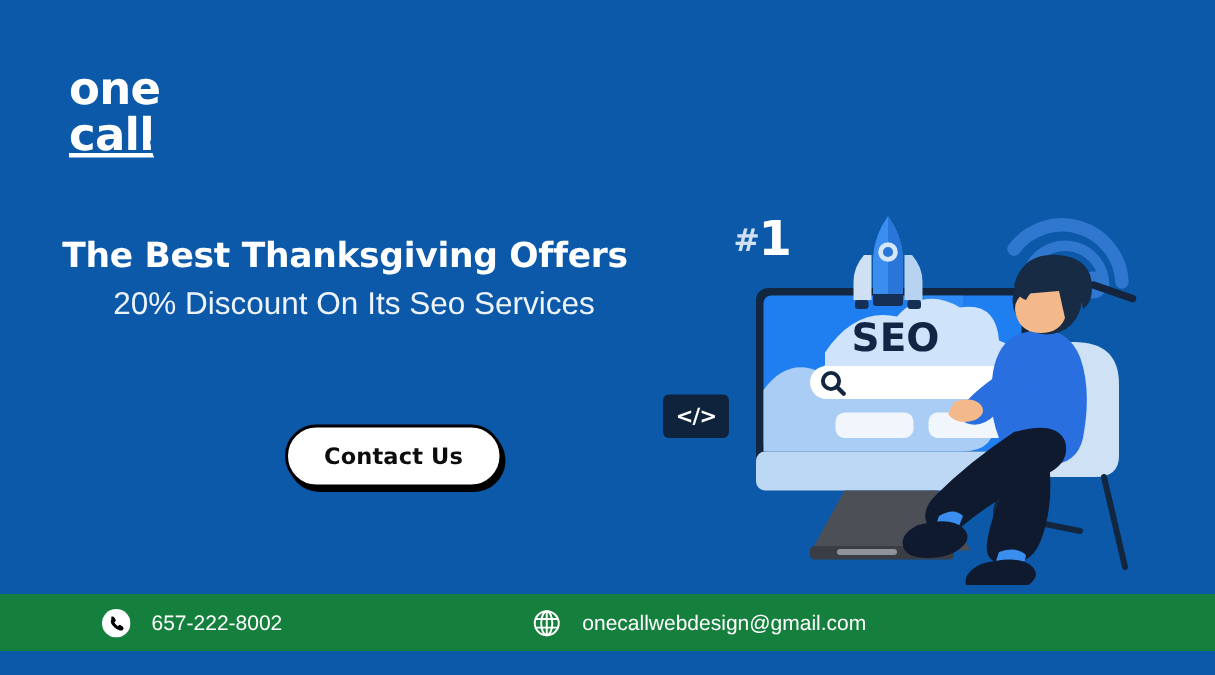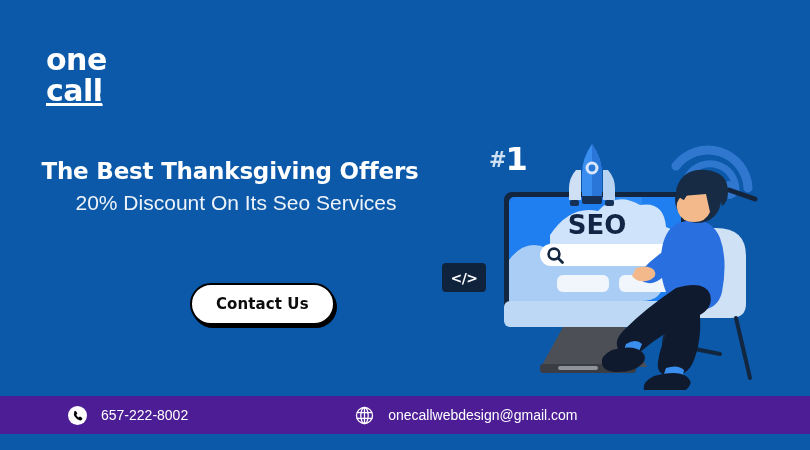--- a/index.html
+++ b/index.html
@@ -173,21 +173,21 @@
     letter-spacing: -0.5px;
   }
 
   
   #footer {
     position: absolute;
     left: 0;
     bottom: 0;
     width: 810px;
     height: 38px;
-    background: #4c1d95;
+    background: #15803d;
     display: flex;
     align-items: center;
   }
   .contact {
     display: flex;
     align-items: center;
     color: #ffffff;
     font-family: "Liberation Sans", sans-serif;
     font-size: 14px;
   }

